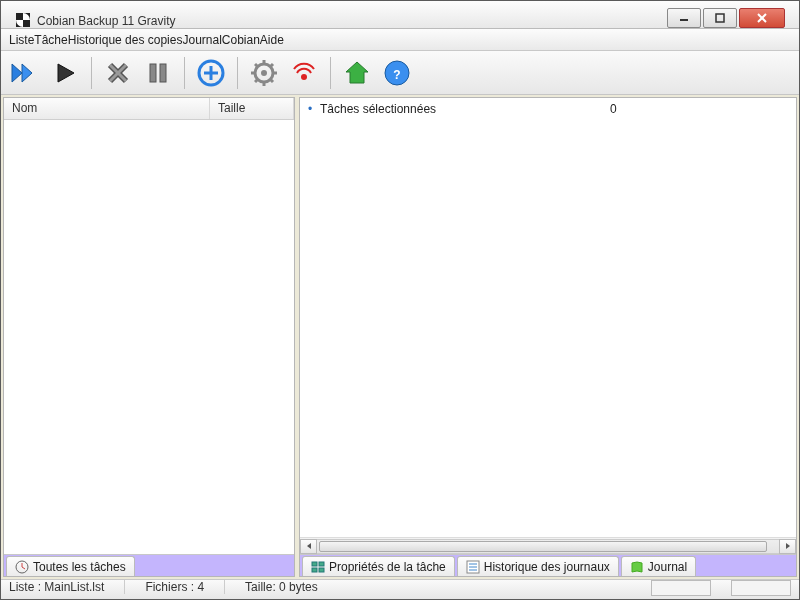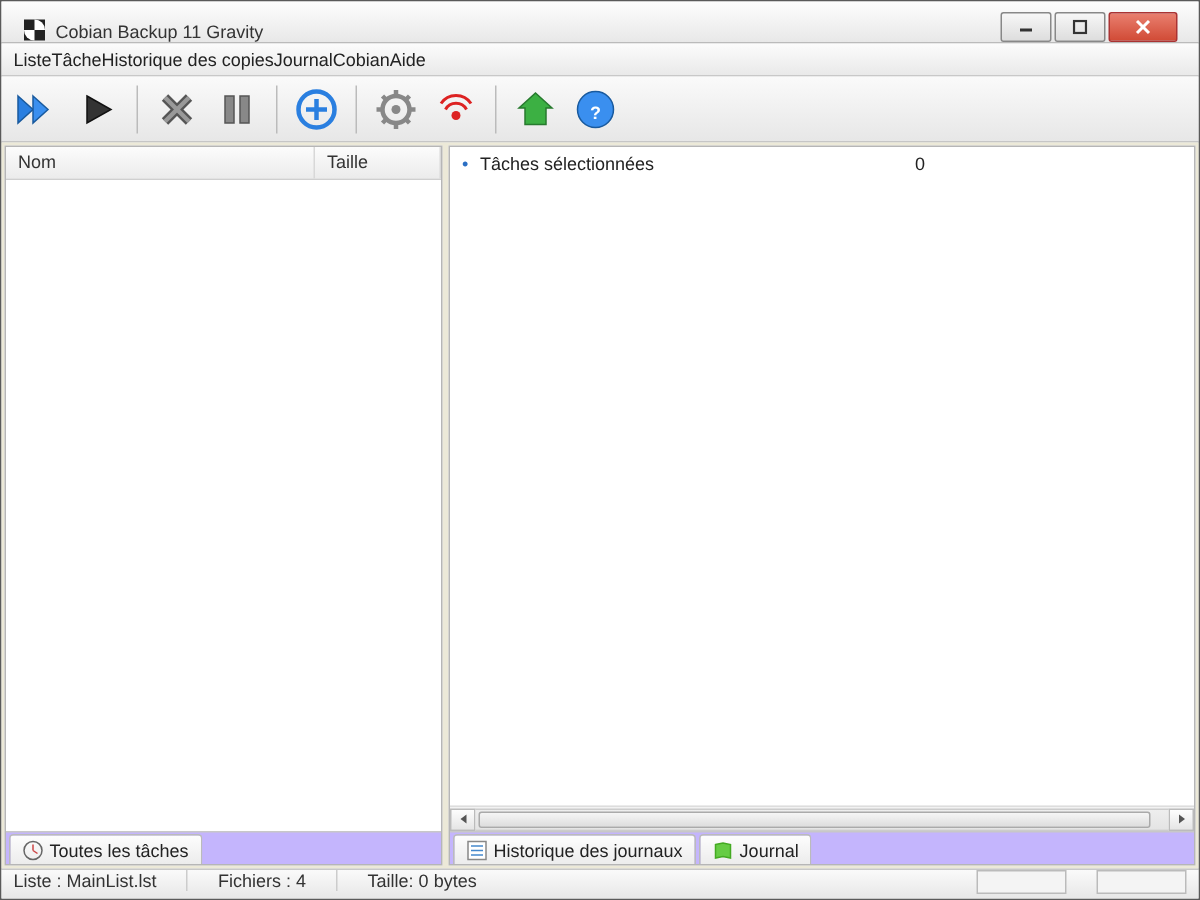--- a/index.html
+++ b/index.html
@@ -195,20 +195,31 @@
         <div class="arrow">
             <svg width="8" height="8">
               <polygon points="2,1 6,4 2,7" fill="#555"></polygon>
             </svg>
           </div>
       </div>
       <div class="tabs">
         <div class="tab">
           <span class="ticon">
               <svg width="14" height="14">
+                <rect x="1" y="2" width="5" height="4" fill="#4a8" stroke="#277"></rect>
+                <rect x="8" y="2" width="5" height="4" fill="#4a8" stroke="#277"></rect>
+                <rect x="1" y="8" width="5" height="4" fill="#4a8" stroke="#277"></rect>
+                <rect x="8" y="8" width="5" height="4" fill="#4a8" stroke="#277"></rect>
+              </svg>
+            </span>
+          <span>Propriétés de la tâche</span>
+        </div>
+        <div class="tab">
+          <span class="ticon">
+              <svg width="14" height="14">
                 <rect x="1" y="1" width="12" height="12" fill="#fff" stroke="#888"></rect>
                 <line x1="3" y1="4" x2="11" y2="4" stroke="#48c"></line>
                 <line x1="3" y1="7" x2="11" y2="7" stroke="#48c"></line>
                 <line x1="3" y1="10" x2="11" y2="10" stroke="#48c"></line>
               </svg>
             </span>
           <span>Historique des journaux</span>
         </div>
         <div class="tab">
           <span class="ticon">

